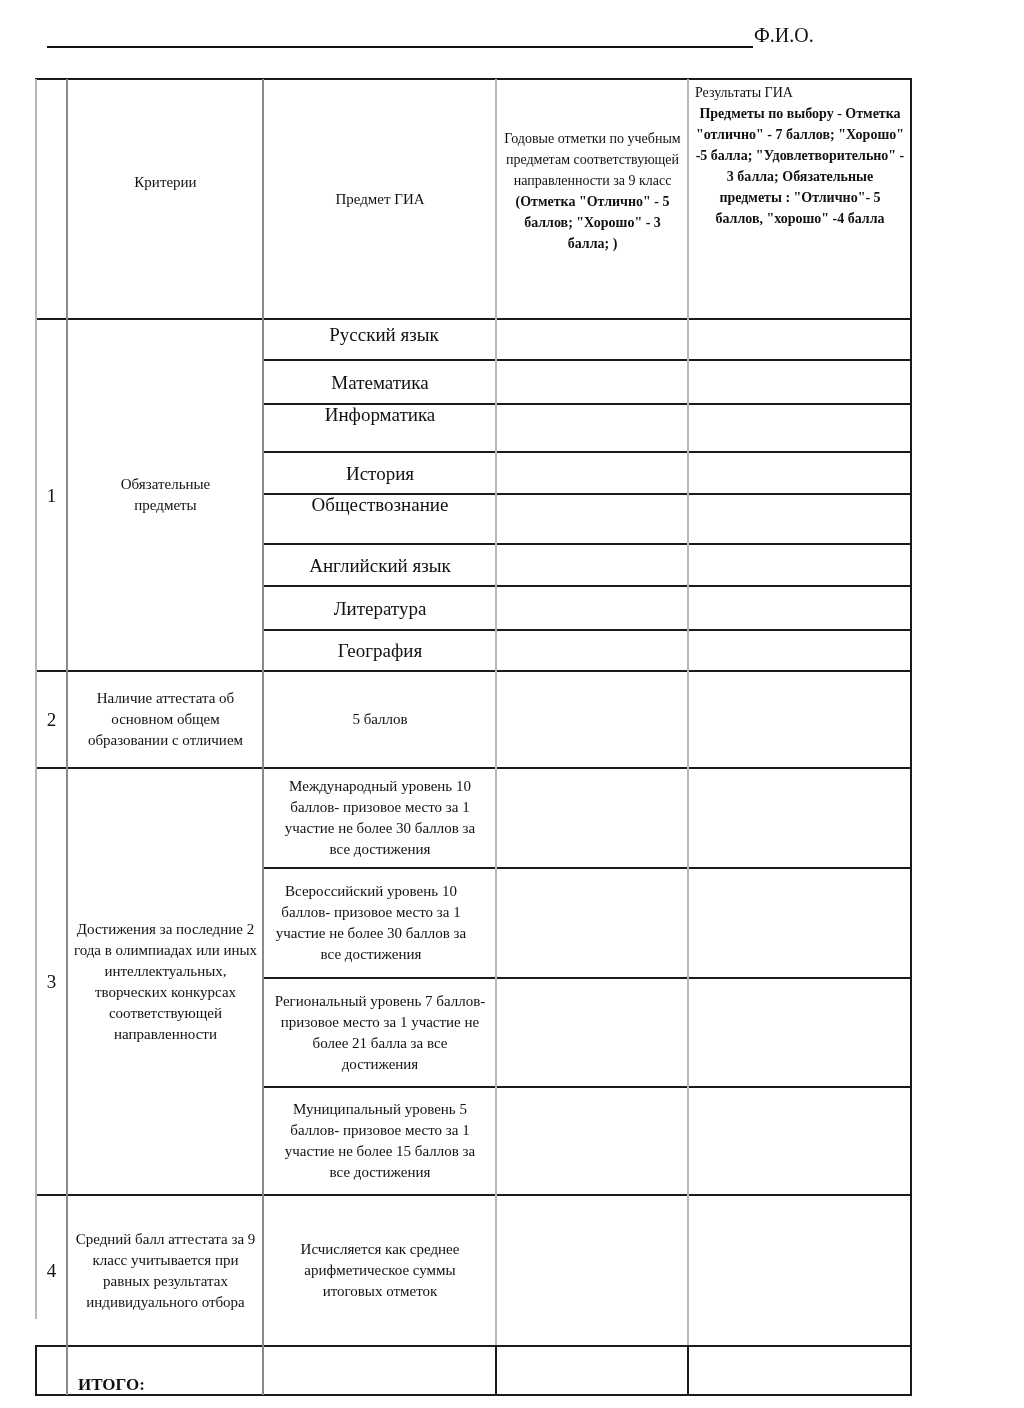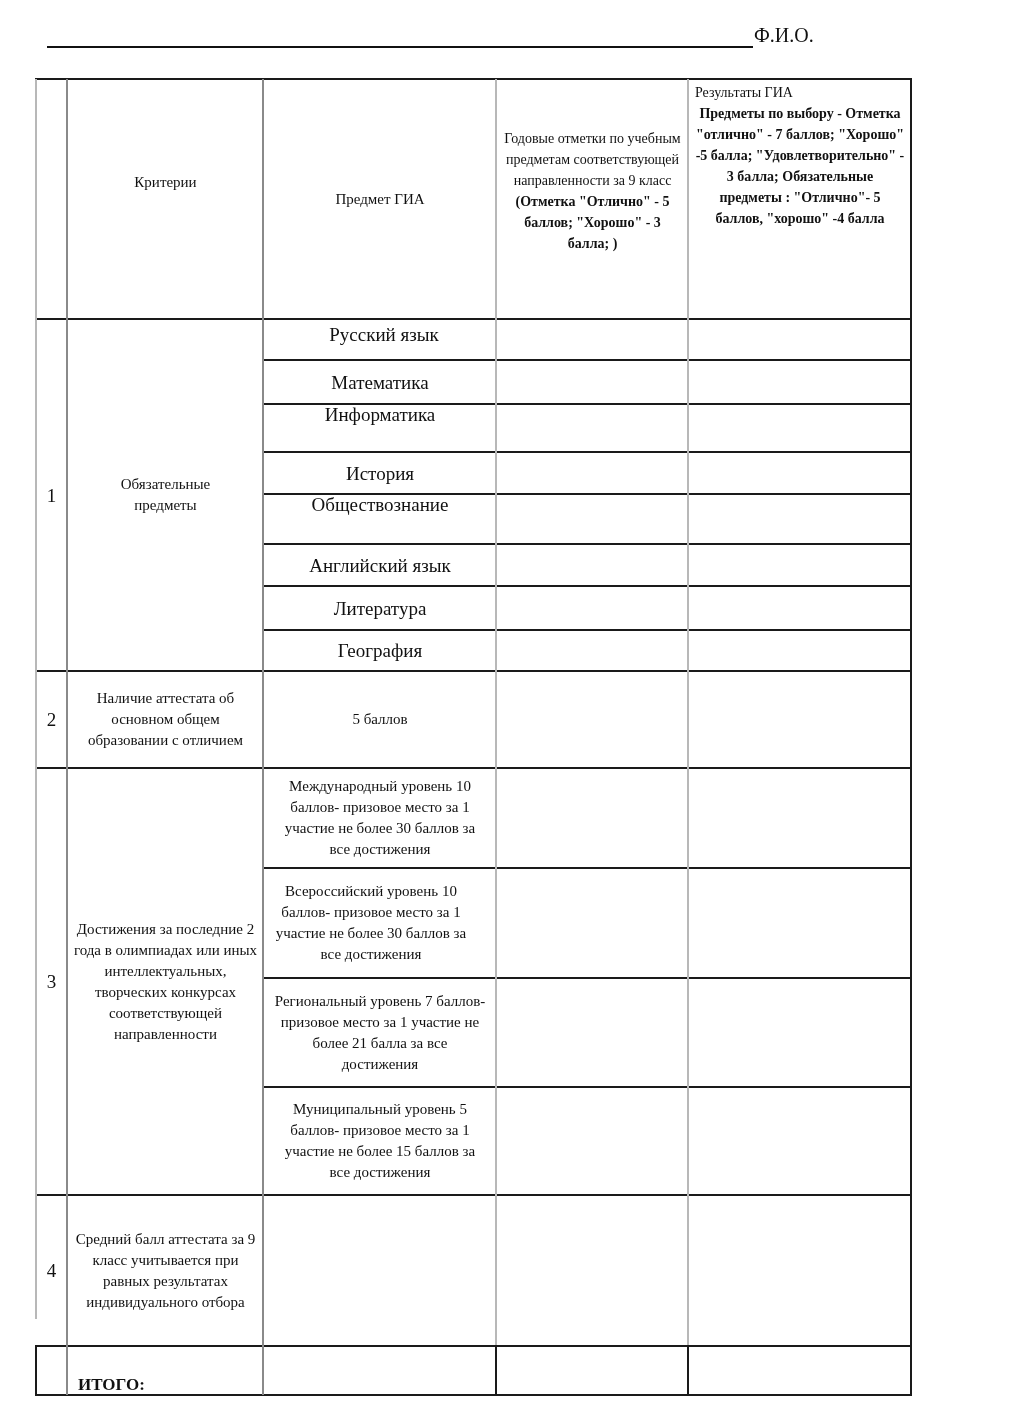--- a/index.html
+++ b/index.html
@@ -88,15 +88,16 @@
 
   <div class="cell num" style="left:36px;top:769px;width:31px;height:425px;">3</div>
   <div class="cell" style="left:68px;top:769px;width:195px;height:425px;padding:0 4px;">Достижения за последние 2 года в олимпиадах или иных интеллектуальных, творческих конкурсах соответствующей направленности</div>
   <div class="cell" style="left:264px;top:769px;width:232px;height:98px;padding:0 10px;">Международный уровень 10 баллов- призовое место за 1 участие не более 30 баллов за все достижения</div>
   <div class="cell" style="left:264px;top:869px;width:214px;height:108px;padding:8px 6px;">Всероссийский уровень 10 баллов- призовое место за 1 участие не более 30 баллов за все достижения</div>
   <div class="cell" style="left:264px;top:979px;width:232px;height:107px;padding:0 10px;">Региональный уровень 7 баллов- призовое место за 1 участие не более 21 балла за все достижения</div>
   <div class="cell" style="left:264px;top:1088px;width:232px;height:106px;padding:0 12px;">Муниципальный уровень 5 баллов- призовое место за 1 участие не более 15 баллов за все достижения</div>
 
   <div class="cell num" style="left:36px;top:1196px;width:31px;height:149px;">4</div>
   <div class="cell" style="left:68px;top:1196px;width:195px;height:149px;padding:0 4px;">Средний балл аттестата за 9 класс учитывается при равных результатах индивидуального отбора</div>
+  <div class="cell" style="left:264px;top:1196px;width:232px;height:149px;padding:0 14px;">Исчисляется как среднее арифметическое суммы итоговых отметок</div>
 
   <div class="cell bottom b" style="left:72px;top:1347px;width:190px;height:48px;padding:0 4px 0 6px;font-size:17px;">ИТОГО:</div>
 </div>
 
 </body></html>

